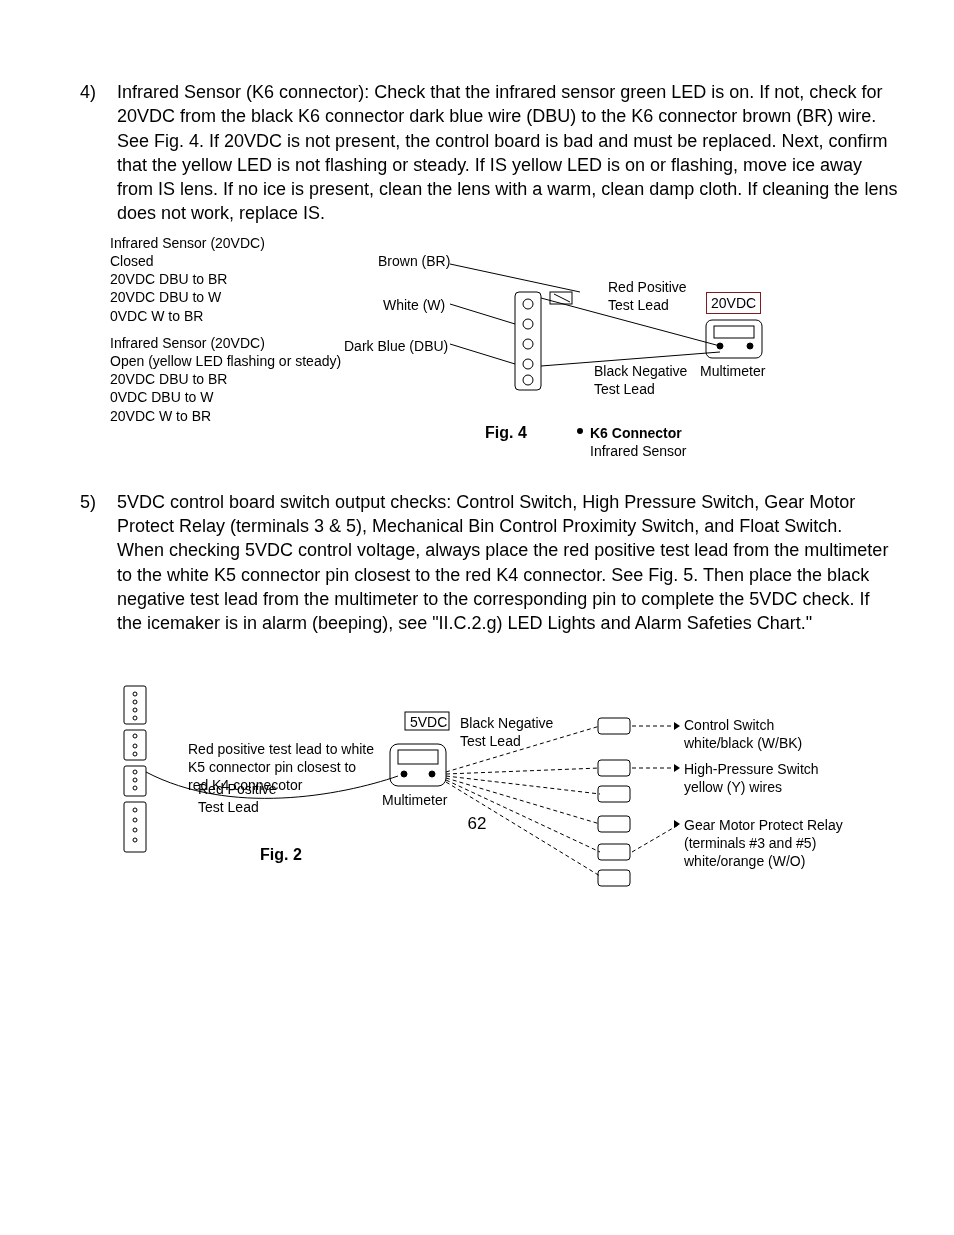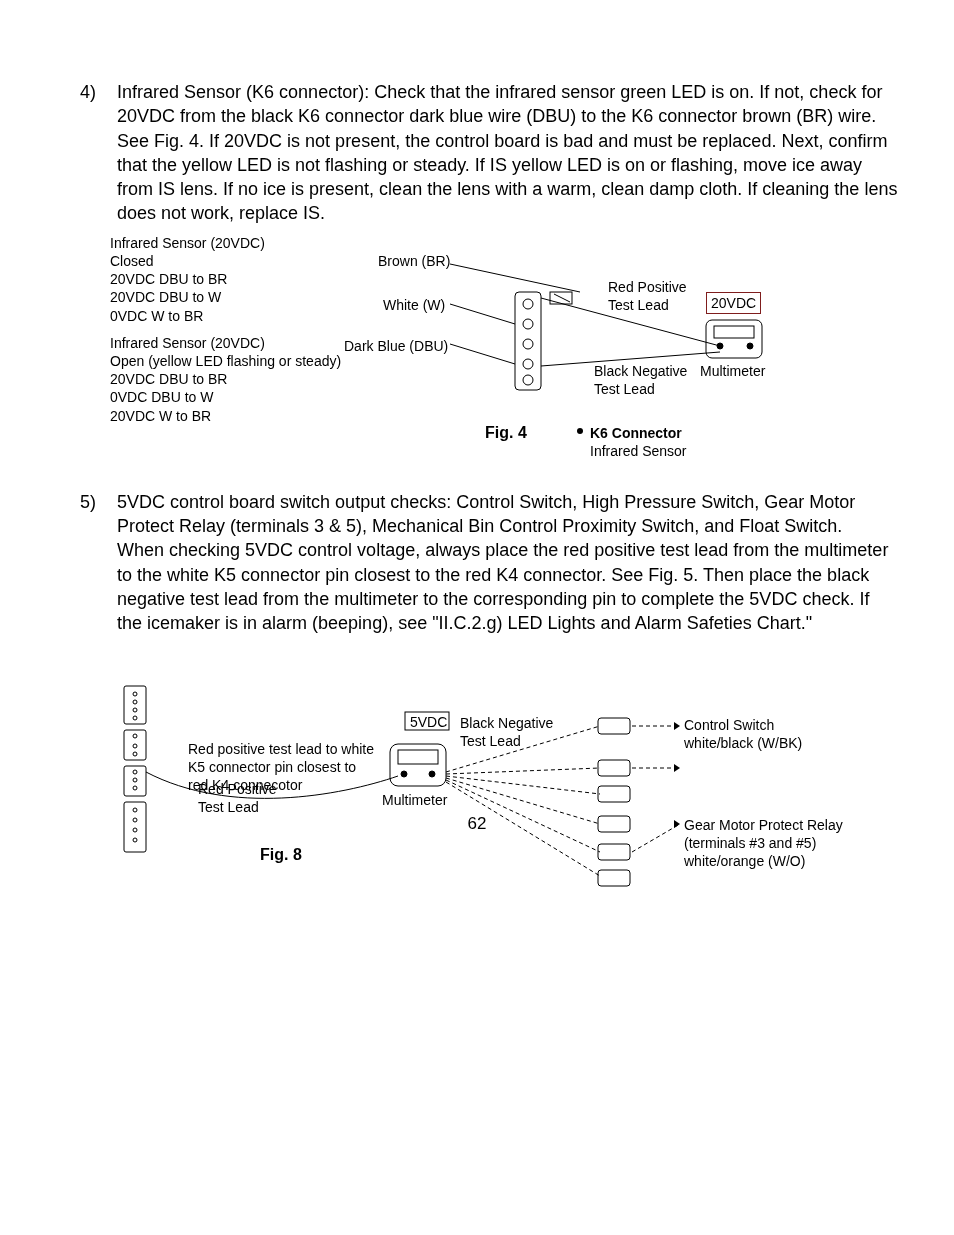--- a/index.html
+++ b/index.html
@@ -226,25 +226,29 @@
       <div>Black Negative</div>
       <div>Test Lead</div>
     </div>
 
     <div class="small" style="position:absolute;left:302px;top:115px;">Multimeter</div>
 
     <div class="small" style="position:absolute;left:604px;top:40px;">
       <div>Control Switch</div>
       <div>white/black (W/BK)</div>
     </div>
+    <div class="small" style="position:absolute;left:604px;top:84px;">
+      <div>High-Pressure Switch</div>
+      <div>yellow (Y) wires</div>
+    </div>
     <div class="small" style="position:absolute;left:604px;top:140px;">
       <div>Gear Motor Protect Relay</div>
       <div>(terminals #3 and #5)</div>
       <div>white/orange (W/O)</div>
     </div>
 
-    <div class="fig-label" style="position:absolute;left:180px;top:170px;">Fig. 8</div>
+    <div class="fig-label" style="position:absolute;left:180px;top:170px;">Fig. 2</div>
 
     <div class="small" style="position:absolute;left:419px;top:218px;">Control Board K9 Connector</div>
   </div>
 
   <div class="pagenum">62</div>
 </div>
 
 </body></html>

